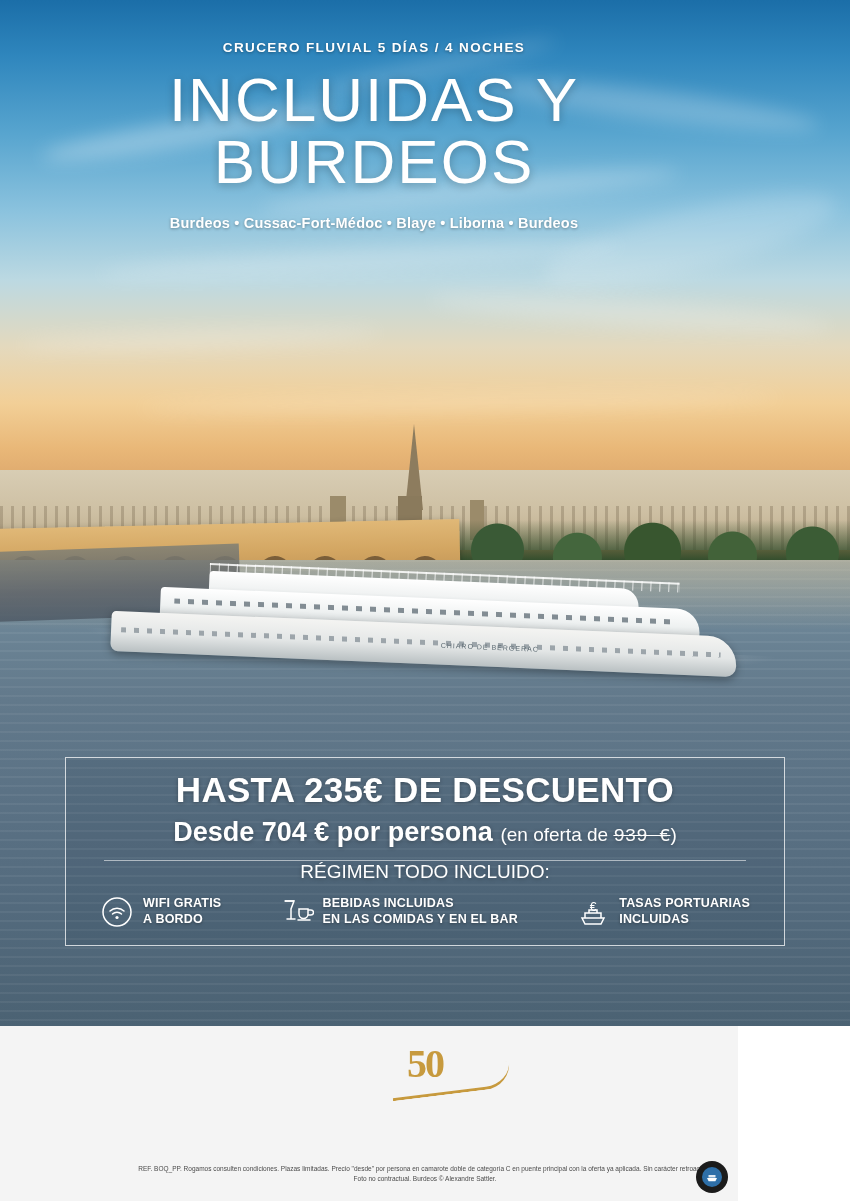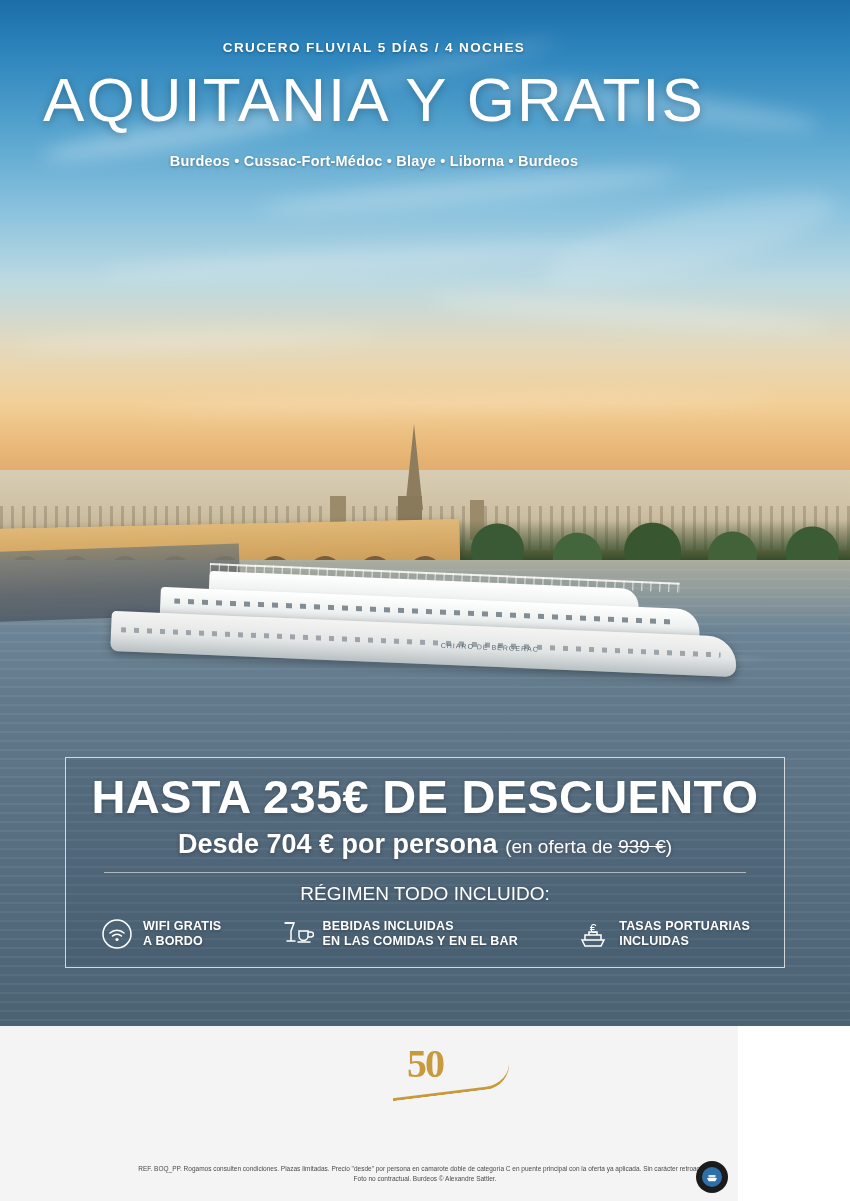--- a/index.html
+++ b/index.html
@@ -261,47 +261,46 @@
     z-index: 6;
     color: #ffffff;
   }
   .offer-box {
     border: 1px solid rgba(255,255,255,0.75);
     padding: 14px 18px 16px 18px;
     background: rgba(20,40,60,0.10);
   }
   .headline {
     text-align: center;
-    font-size: 47px;
+    font-size: 35px;
     font-weight: bold;
     letter-spacing: .3px;
     line-height: 1.05;
     text-shadow: 0 1px 4px rgba(0,0,0,.30);
   }
   .priceline {
     margin-top: 8px;
     text-align: center;
     font-size: 27px;
     font-weight: bold;
     text-shadow: 0 1px 4px rgba(0,0,0,.30);
   }
   .priceline .small {
     font-size: 19px;
     font-weight: normal;
   }
-  .strike { text-decoration: line-through; }
+  .strike { text-decoration: line-through; font-family: Liberation Mono, monospace; }
 
   .divider {
     margin: 12px auto 0 auto;
     width: 94%;
     height: 1px;
     background: rgba(255,255,255,0.55);
   }
   .regime {
-    margin-top: 10px;
     text-align: center;
     font-size: 19px;
     font-weight: normal;
     text-shadow: 0 1px 4px rgba(0,0,0,.30);
   }
 
   .perks {
     margin-top: 12px;
     display: flex;
     justify-content: space-between;
@@ -451,21 +450,21 @@
       <div class="deck3"></div>
       <div class="railing"></div>
       <div class="deck2"></div>
       <div class="hull"></div>
       <div class="ship-name">CHIARO DE BERGERAC</div>
     </div>
   </div>
 
   <div class="top-text">
     <div class="kicker">CRUCERO FLUVIAL 5 DÍAS / 4 NOCHES</div>
-    <div class="title">AQUITANIA Y GRATIS</div>
+    <div class="title">INCLUIDAS Y BURDEOS</div>
     <div class="route">Burdeos • Cussac-Fort-Médoc • Blaye • Liborna • Burdeos</div>
   </div>
 
   <div class="offer">
 
     <div class="offer-box">
 
       <div class="headline">HASTA 235€ DE DESCUENTO</div>
 
       <div class="priceline">

